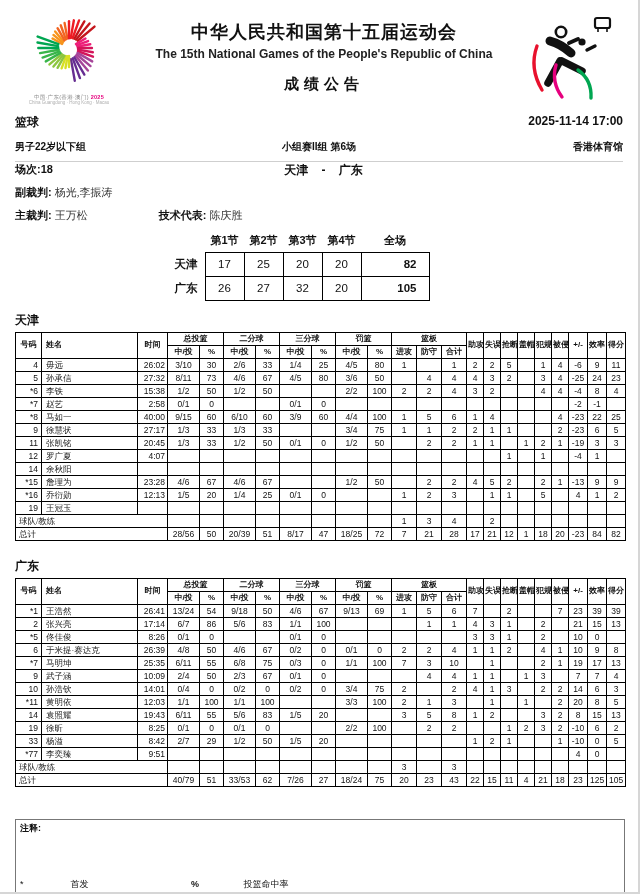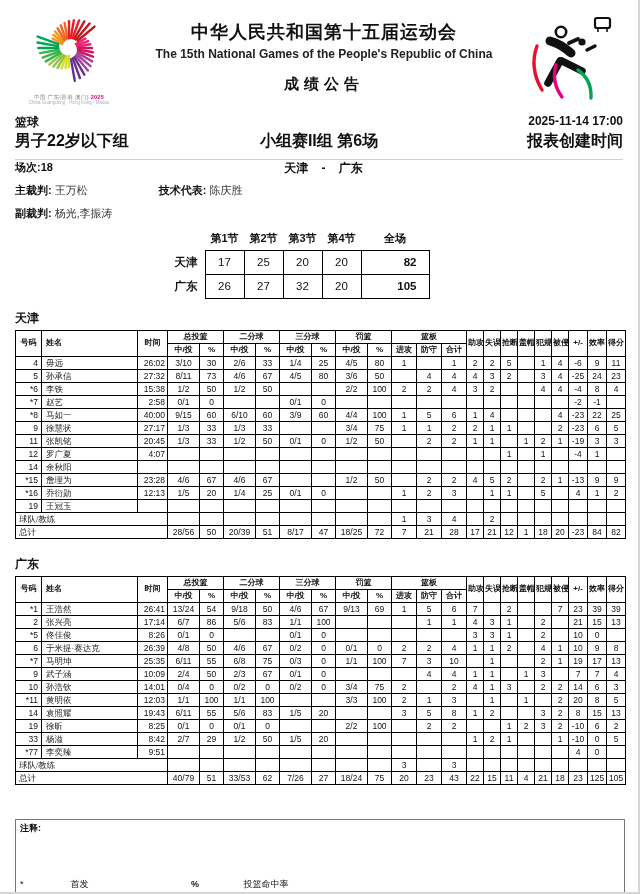--- a/index.html
+++ b/index.html
@@ -16,21 +16,21 @@
   .hdr-center{ flex:1; text-align:center; }
   .hdr-right{ width:98px; }
   .emblem-cap{ font-size:5.5px; color:#8a8a8a; line-height:6px; letter-spacing:.3px; }
   .emblem-cap .yr{ color:#e6007e; font-weight:bold; }
   .emblem-cap-en{ font-size:4.5px; color:#b0b0b0; line-height:5px; }
   .title-cn{ font-size:18px; font-weight:bold; letter-spacing:1px; margin-top:10px; }
   .title-en{ font-size:12px; font-weight:bold; margin-top:3px; color:#222; }
   .doc-title{ font-size:15px; font-weight:bold; letter-spacing:5px; margin-top:14px; }
   
   .meta1{ display:flex; justify-content:space-between; font-weight:bold; font-size:12px; margin-top:2px; }
-  .meta2{ display:flex; font-weight:bold; font-size:16px; margin-top:0; padding-bottom:7px; border-bottom:1px solid #cfcfcf; }
+  .meta2{ display:flex; font-weight:bold; font-size:10px; margin-top:9px; padding-bottom:7px; border-bottom:1px solid #cfcfcf; }
   .meta2 span{ flex:1; }
   .meta2 .mid{ text-align:center; }
   .meta2 .rgt{ text-align:right; }
   
   .gamerow{ position:relative; font-size:11px; height:16px; }
   .gamerow .gameno{ font-weight:bold; }
   .gamerow .vs{ position:absolute; left:9px; right:0; text-align:center; font-weight:bold; font-size:12px; word-spacing:10px; }
   .offrow{ margin-top:7px; font-size:11px; height:16px; }
   .offrow b{ font-weight:bold; }
   .offrow .nm{ font-family:"Liberation Serif",serif; color:#333; }
@@ -140,36 +140,36 @@
     </div>
   </div>
 
   <div class="meta1">
     <span>篮球</span>
     <span>2025-11-14 17:00</span>
   </div>
   <div class="meta2">
     <span>男子22岁以下组</span>
     <span class="mid">小组赛II组 第6场</span>
-    <span class="rgt">报表创建时间</span>
+    <span class="rgt">香港体育馆</span>
   </div>
 
   <div class="gamerow">
     <span class="gameno">场次:18</span>
     <span class="vs">天津 - 广东</span>
   </div>
   <div class="offrow">
+    <b>副裁判:</b>
+    <span class="nm">杨光,李振涛</span>
+  </div>
+  <div class="offrow">
     <b>主裁判:</b>
     <span class="nm">王万松</span>
     <b class="lbl2">技术代表:</b>
     <span class="nm">陈庆胜</span>
-  </div>
-  <div class="offrow">
-    <b>副裁判:</b>
-    <span class="nm">杨光,李振涛</span>
   </div>
 
   <div class="qwrap">
     <table class="qtbl">
       <thead>
         <tr>
           <th style="width:45px"></th>
           <th style="width:39px">第1节</th>
           <th style="width:39px">第2节</th>
           <th style="width:39px">第3节</th>

